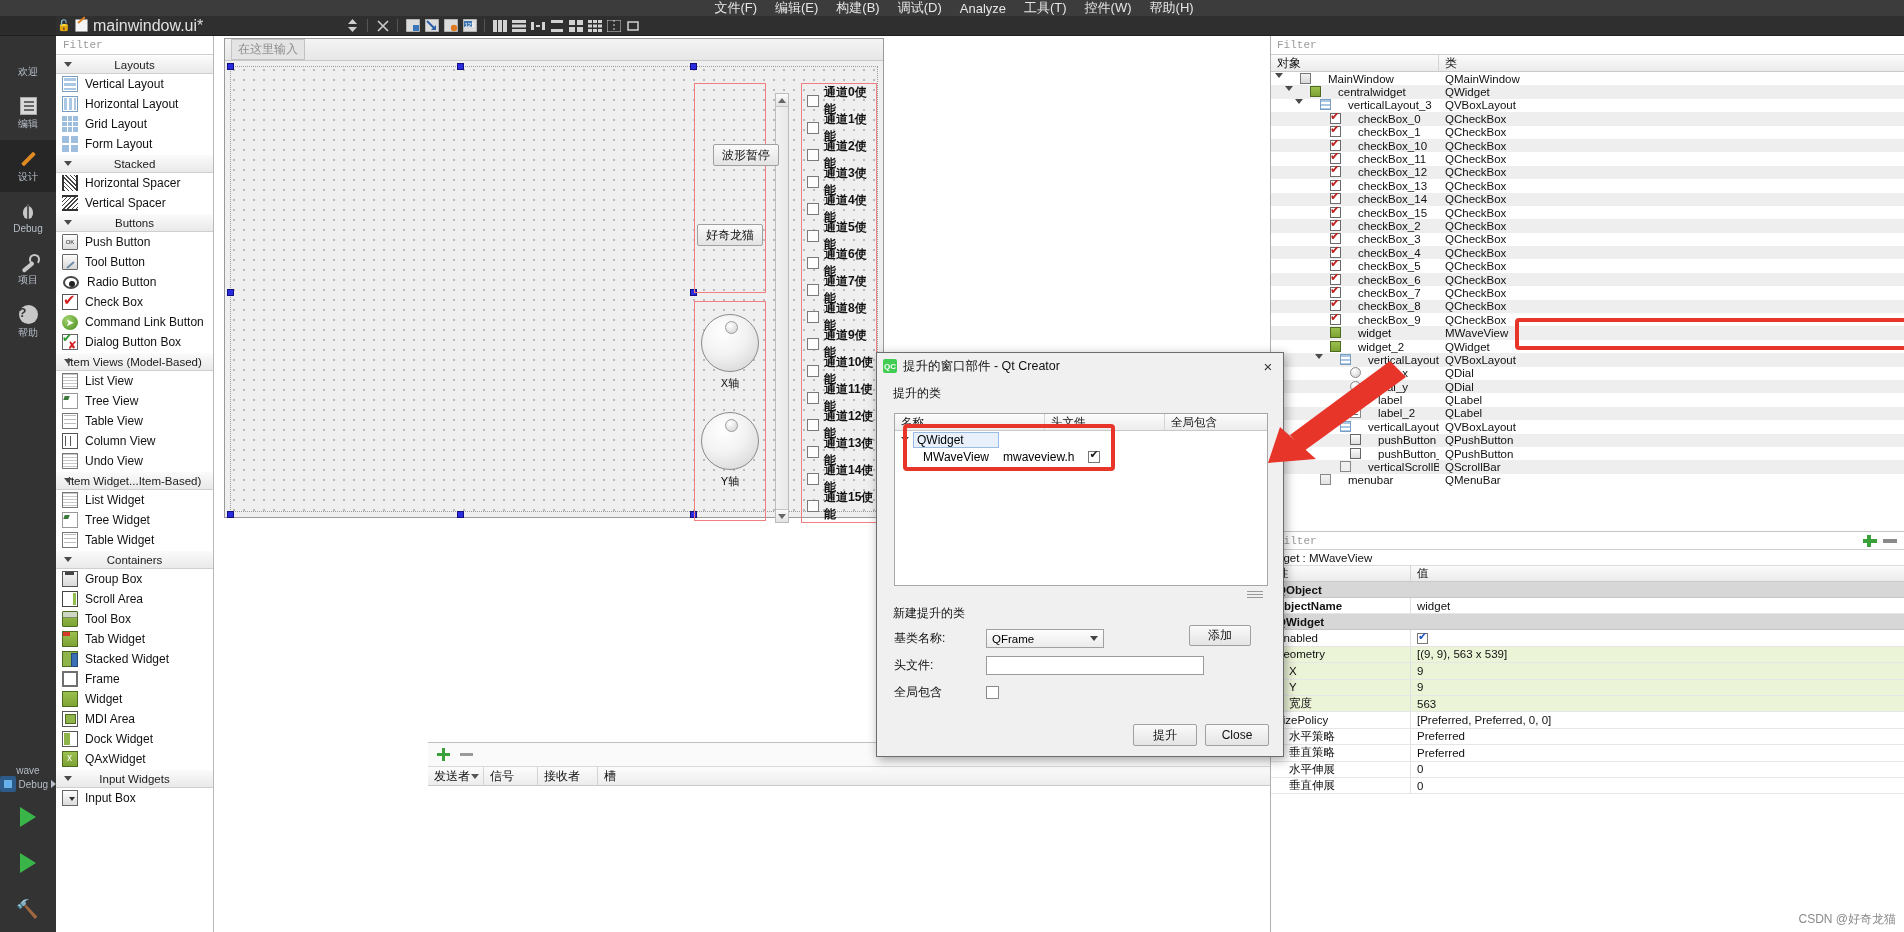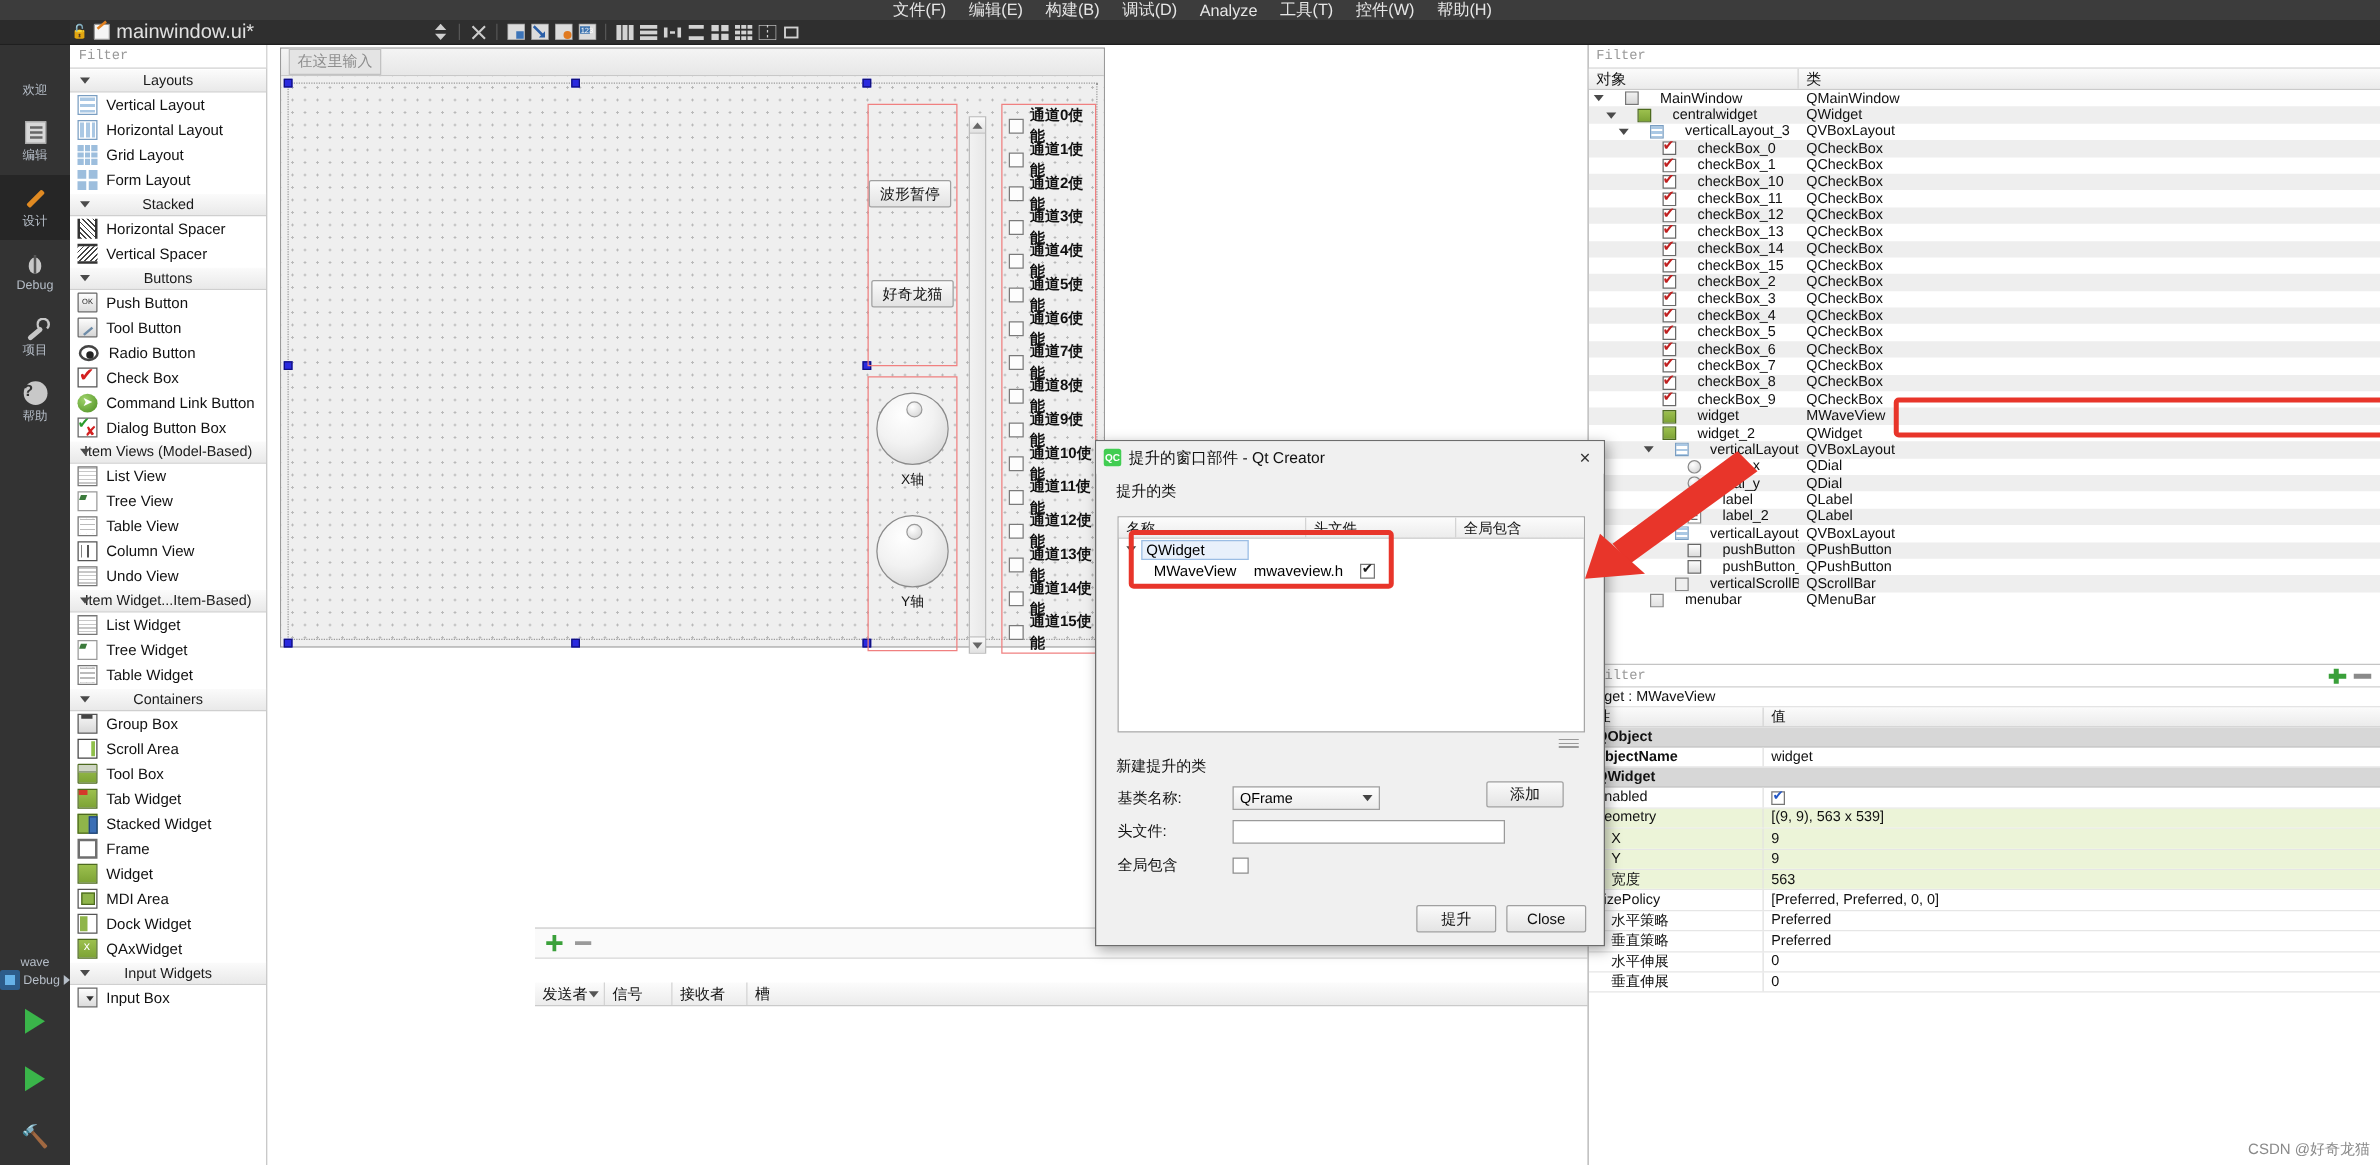--- a/index.html
+++ b/index.html
@@ -265,21 +265,21 @@
     background: #ffffff; border-top: 1px solid #c0c0c0;
   }
   .bp-toolbar { height: 24px; display: flex; align-items: center; gap: 8px; padding-left: 8px;
     border-bottom: 1px solid #d8d8d8; background: #fafafa; }
   .plusbtn { width: 15px; height: 15px; position: relative; }
   .plusbtn::before { content:""; position:absolute; left:1px; top:6px; width:13px; height:3px; background:#3aa03a; }
   .plusbtn::after { content:""; position:absolute; left:6px; top:1px; width:3px; height:13px; background:#3aa03a; }
   .minusbtn { width: 15px; height: 15px; position: relative; }
   .minusbtn::before { content:""; position:absolute; left:1px; top:6px; width:13px; height:3px; background:#9a9a9a; }
   .bp-header { height: 19px; display: flex; background: linear-gradient(#fcfcfc,#ececec);
-    border-bottom: 1px solid #cacaca; font-size: 12px; color: #111; margin-top: 19px; }
+    border-bottom: 1px solid #cacaca; font-size: 12px; color: #111; }
   .bp-col { display: flex; align-items: center; padding-left: 6px;
     border-right: 1px solid #d4d4d4; position: relative; }
   .bp-col .fdrop { position:absolute; right:4px; width:0;height:0;
     border-left:4px solid transparent;border-right:4px solid transparent;border-top:5px solid #555; }
 
   
   .rightpane {
     position: absolute; left: 1270px; top: 36px; width: 634px; height: 896px;
     background: #fff; border-left: 1px solid #b0b0b0; display: flex; flex-direction: column;
   }
@@ -288,21 +288,21 @@
     padding-left: 6px; color: #9a9a9a; font-family: "Liberation Mono", monospace; font-size: 11px;
   }
   .oi-head { height: 17px; display: flex; background: linear-gradient(#fbfbfb,#ebebeb);
     border-bottom: 1px solid #cacaca; font-size: 12px; color: #111; }
   .oi-head .c1 { width: 168px; padding-left: 6px; border-right: 1px solid #d4d4d4;
     display: flex; align-items: center; }
   .oi-head .c2 { flex: 1; padding-left: 6px; display: flex; align-items: center; }
   .oi-body { height: 459px; overflow: hidden; position: relative; }
   .oi-row { height: 13.4px; display: flex; font-size: 11.5px; color: #111; align-items: center; }
   .oi-row.alt { background: #eeeeee; }
-  .oi-c1 { width: 168px; display: flex; align-items: center; gap: 17px; overflow: hidden; white-space: nowrap; }
+  .oi-c1 { width: 168px; display: flex; gap: 17px; overflow: hidden; white-space: nowrap; }
   .oi-c2 { flex: 1; padding-left: 6px; white-space: nowrap; }
   .tw-arrow { width: 0; height: 0; border-left: 4px solid transparent; border-right: 4px solid transparent;
     border-top: 5px solid #4a4a4a; flex: 0 0 8px; }
   .tw-ico { width: 11px; height: 11px; flex: 0 0 11px; }
   .ico-mw { background: linear-gradient(#f2f2f2,#d8d8d8); border: 1px solid #777; }
   .ico-wg { background: linear-gradient(#9cc04e,#7da335); border: 1px solid #4d6a1f; }
   .ico-vl { background: #fff; border: 1px solid #7a9ec2;
     background-image: repeating-linear-gradient(#aac8e4 0 2px, #fff 2px 4px); }
   .ico-cb { background: #fff; border: 1px solid #6a6a6a; position: relative; }
   .ico-cb::after { content:"✔"; position:absolute; left:-1px; top:-5px; color:#c02020; font-size:12px; }
@@ -786,21 +786,21 @@
           <div class="vscrollbar" style="left:550px; top:32px; height:430px;">
             <div class="vsb-arrow">
               <span class="arrow-up"></span>
             </div>
             <div class="vsb-arrow bot">
               <span class="arrow-dn"></span>
             </div>
           </div>
 
           <div class="vlayout-box" style="left:469px; top:22px; height:210px; width:72px;">
-            <div class="formbtn" style="left:0; top:60px; width:66px;">波形暂停</div>
+            <div class="formbtn" style="left:18px; top:60px; width:66px;">波形暂停</div>
             <div class="formbtn" style="left:2px; top:140px; width:66px;">好奇龙猫</div>
           </div>
 
           <div class="vlayout-box dialbox" style="left:469px; top:240px; height:220px; width:72px;">
             <div style="position:absolute; left:6px; top:12px;">
               <div class="dial"></div>
               <div class="dial-label">X轴</div>
             </div>
             <div style="position:absolute; left:6px; top:110px;">
               <div class="dial"></div>

